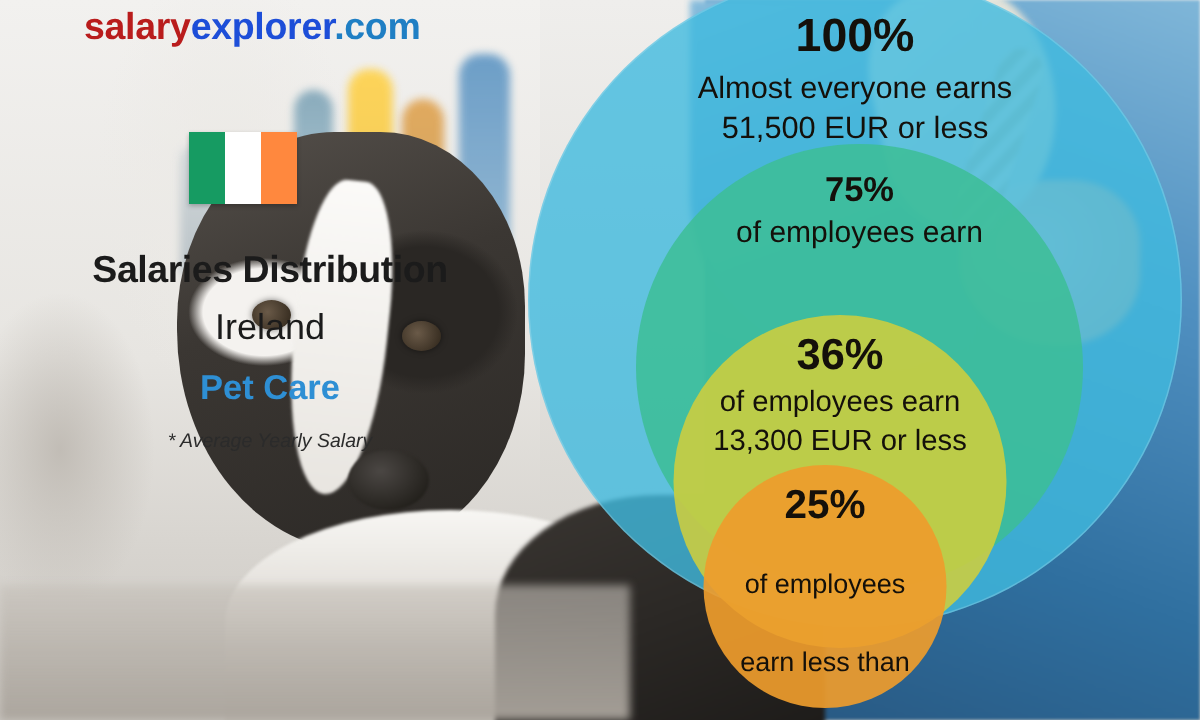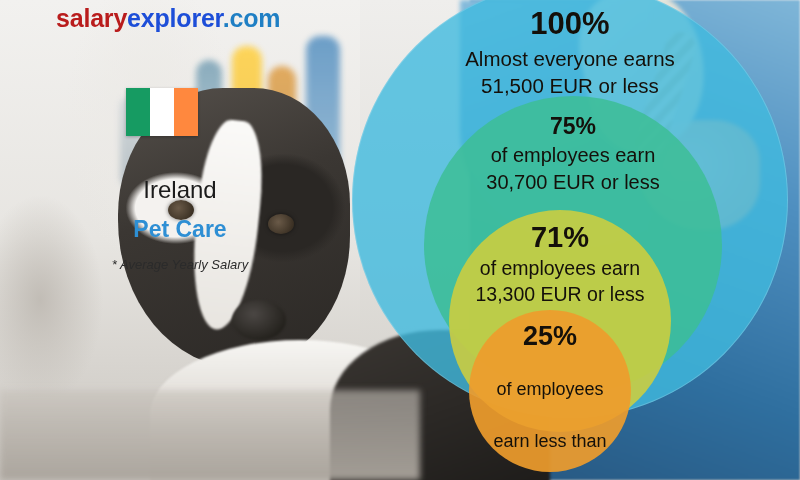--- a/index.html
+++ b/index.html
@@ -219,41 +219,41 @@
   <span class="salary">salary</span><span class="explorer">explorer</span><span class="com">.com</span>
 </div>
 
 <div id="flag">
   <i class="green"></i>
   <i class="white"></i>
   <i class="orange"></i>
 </div>
 
 <div id="caption">
+  <div class="title">Salaries Distribution</div>
   <div class="country">Ireland</div>
   <div class="job">Pet Care</div>
   <div class="note">* Average Yearly Salary</div>
 </div>
 
 <div class="bubble" id="b100">
   <div class="pct">100%</div>
   <div class="gap"></div>
   <div class="line">Almost everyone earns</div>
   <div class="line">51,500 EUR or less</div>
 </div>
 
 <div class="bubble" id="b75">
   <div class="pct">75%</div>
   <div class="gap"></div>
   <div class="line">of employees earn</div>
-  <div class="line">30,700 EUR or less</div>
 </div>
 
 <div class="bubble" id="b50">
-  <div class="pct">71%</div>
+  <div class="pct">36%</div>
   <div class="gap"></div>
   <div class="line">of employees earn</div>
   <div class="line">13,300 EUR or less</div>
 </div>
 
 <div class="bubble" id="b25">
   <div class="pct">25%</div>
   <div class="gap"></div>
   <div class="line">of employees</div>
   <div class="line">earn less than</div>

